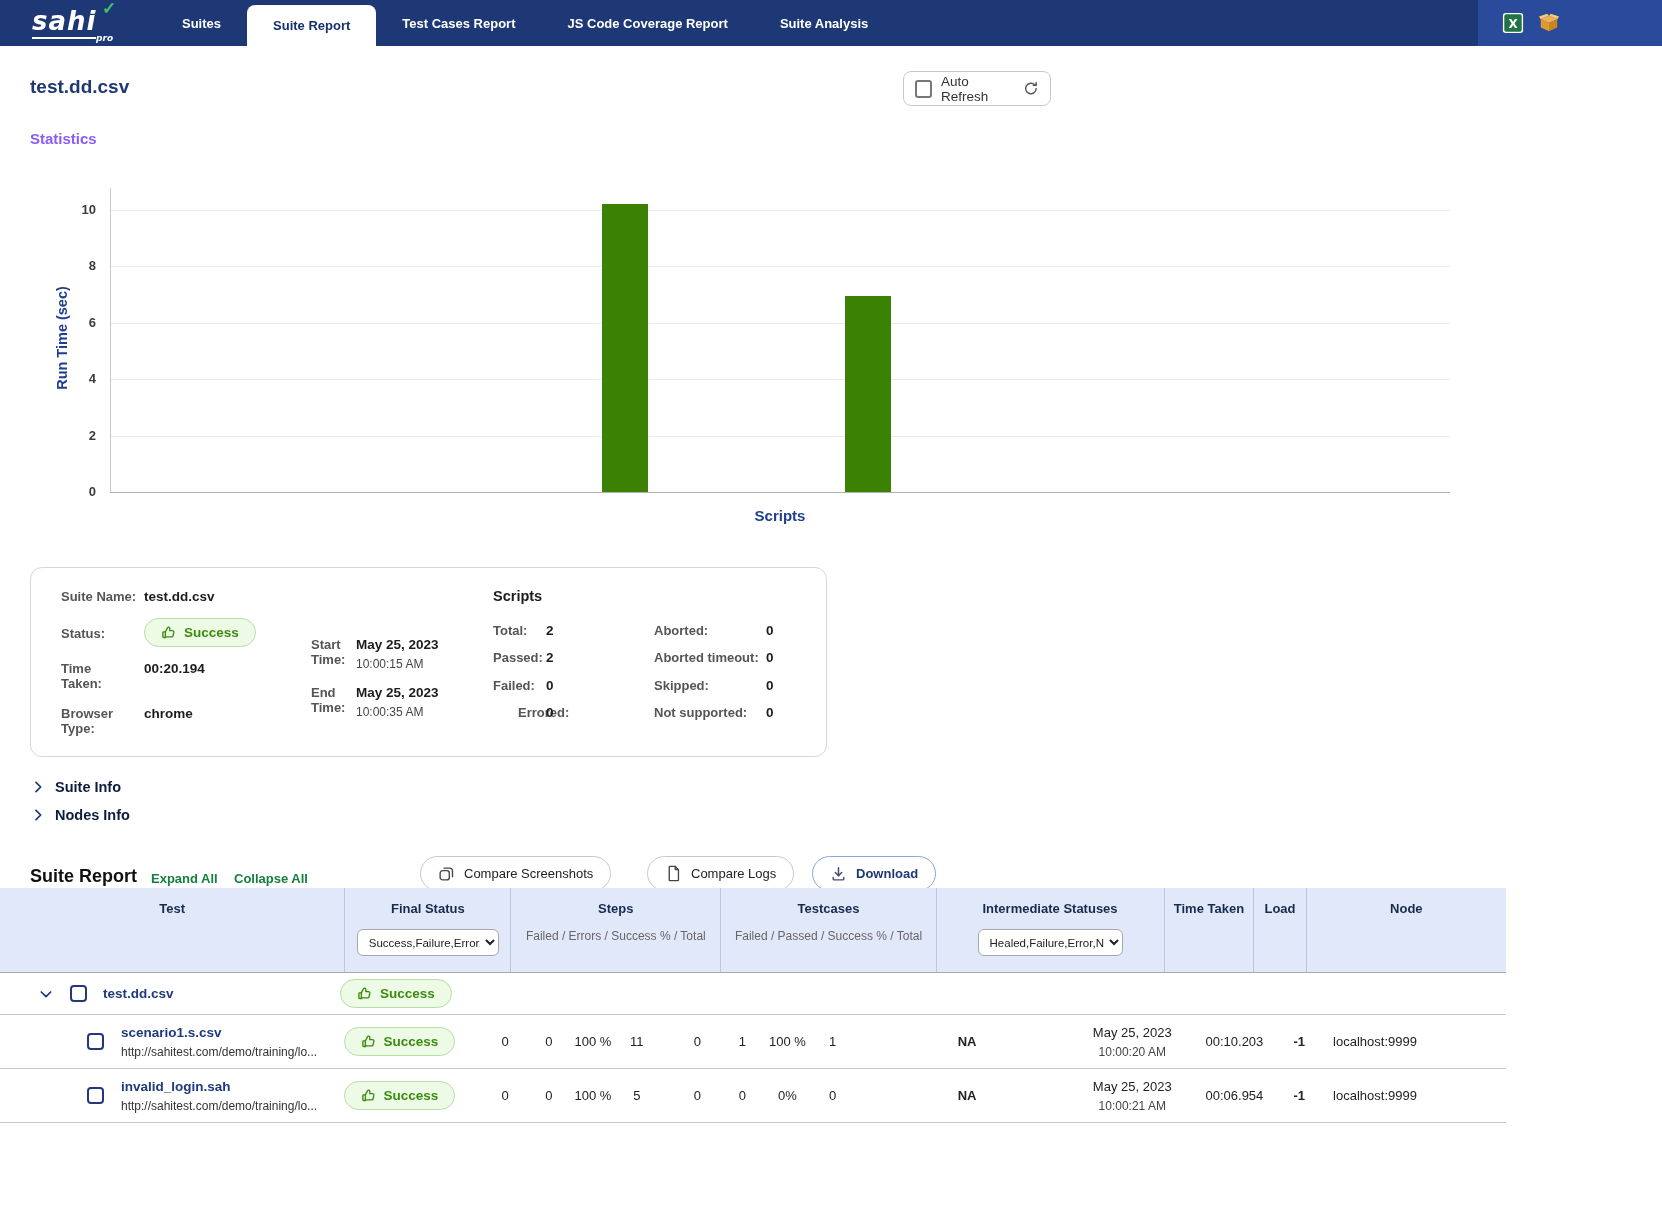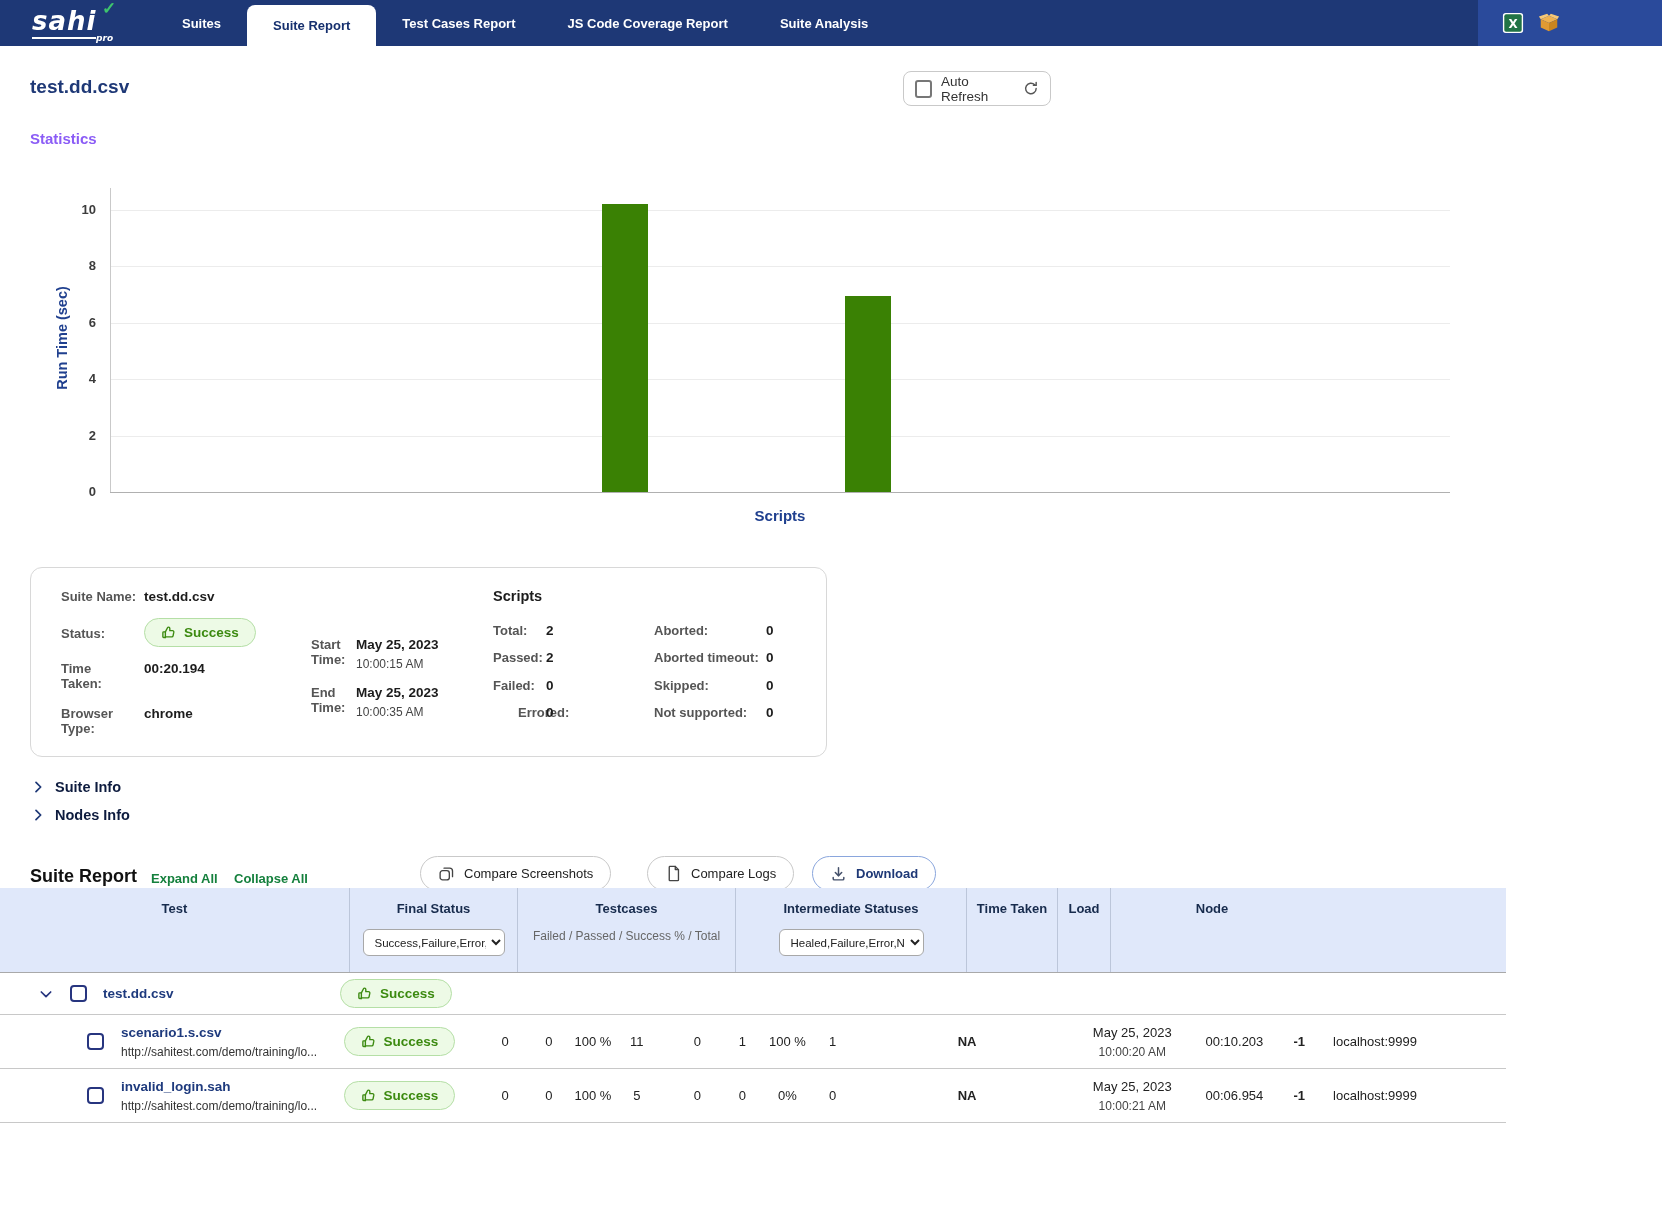--- a/index.html
+++ b/index.html
@@ -262,20 +262,24 @@
     <div class="thead">
       <div class="th c0">
         <span class="h">Test</span>
       </div>
       <div class="th c1">
         <span class="h">Final Status</span>
         <select class="sel-status">
           <option>Success,Failure,Error,A</option>
         </select>
       </div>
+      <div class="th c2">
+        <span class="h">Steps</span>
+        <span class="subl">Failed / Errors / Success % / Total</span>
+      </div>
       <div class="th c3">
         <span class="h">Testcases</span>
         <span class="subl">Failed / Passed / Success % / Total</span>
       </div>
       <div class="th c4">
         <span class="h">Intermediate Statuses</span>
         <select class="sel-int">
           <option>Healed,Failure,Error,NA</option>
         </select>
       </div>

